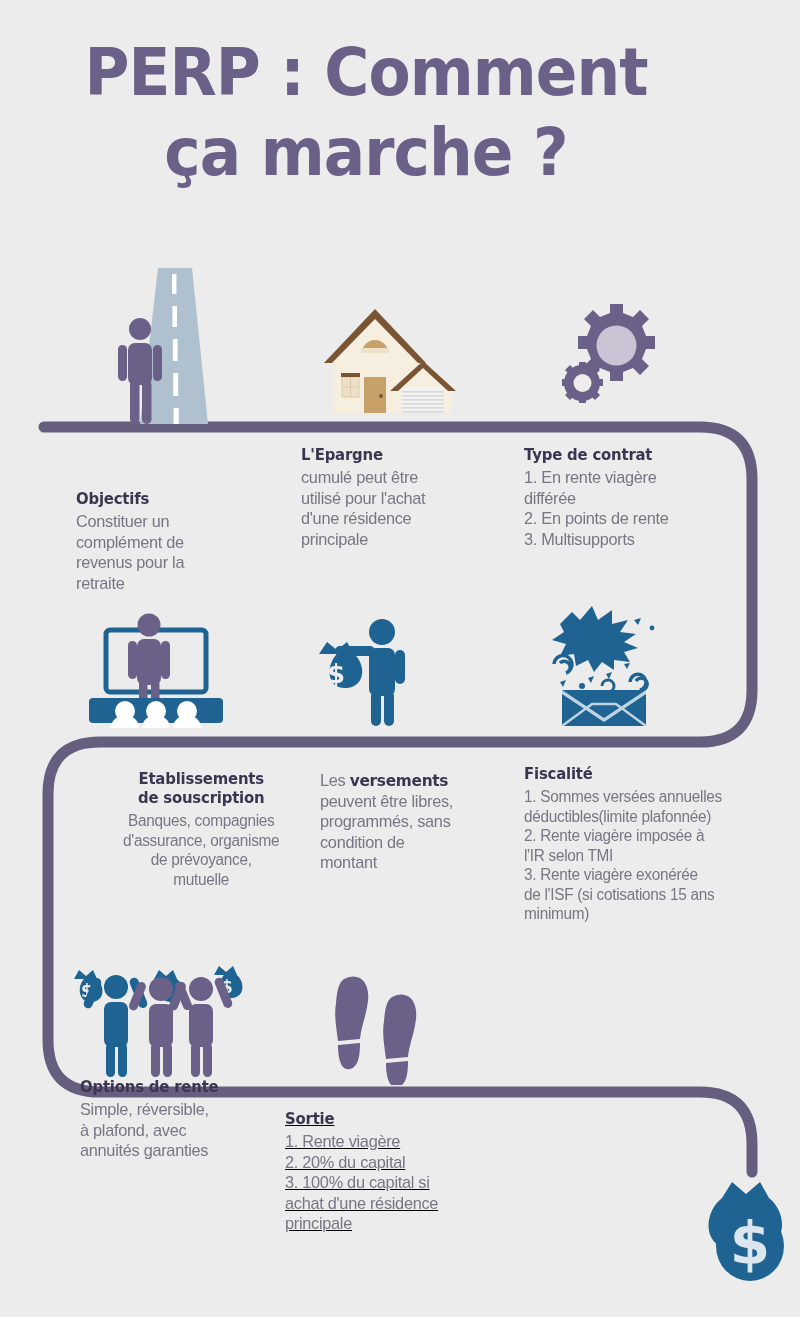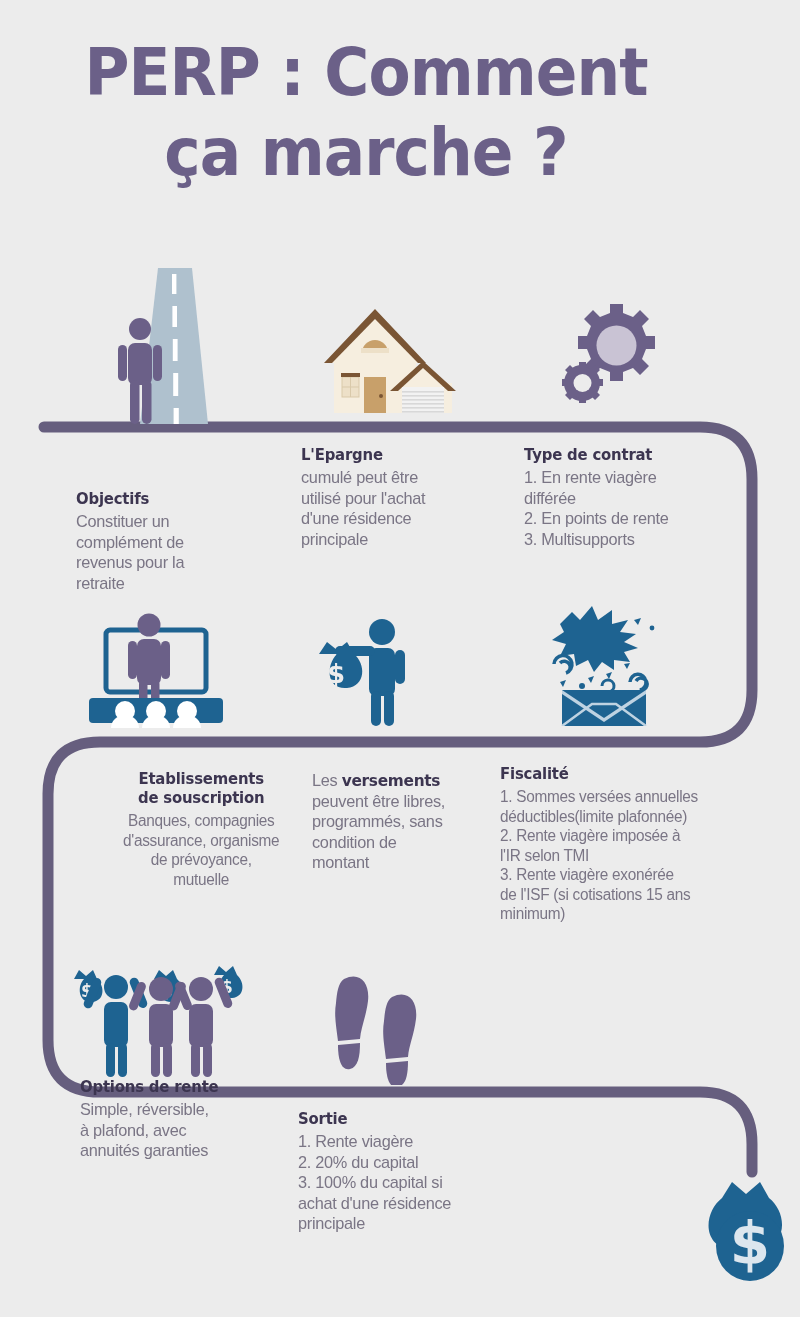--- a/index.html
+++ b/index.html
@@ -285,31 +285,31 @@
     <span>Etablissements</span><br><span>de souscription</span>
   </h3>
   <p class="small">
     <span>Banques, compagnies</span><br>
     <span>d'assurance, organisme</span><br>
     <span>de prévoyance,</span><br>
     <span>mutuelle</span>
   </p>
 </div>
 
-<div class="txt" style="left:312px; top:771px; width:200px;">
+<div class="txt" style="left:320px; top:771px; width:200px;">
   <p>
     <span>Les </span><b>versements</b><br>
     <span>peuvent être libres,</span><br>
     <span>programmés, sans</span><br>
     <span>condition de</span><br>
     <span>montant</span>
   </p>
 </div>
 
-<div class="txt" style="left:500px; top:765px; width:270px;">
+<div class="txt" style="left:524px; top:765px; width:270px;">
   <h3>Fiscalité</h3>
   <p class="small">
     <span>1. Sommes versées annuelles</span><br>
     <span>déductibles(limite plafonnée)</span><br>
     <span>2. Rente viagère imposée à</span><br>
     <span>l'IR selon TMI</span><br>
     <span>3. Rente viagère exonérée</span><br>
     <span>de l'ISF (si cotisations 15 ans</span><br>
     <span>minimum)</span>
   </p>
@@ -317,21 +317,21 @@
 
 <div class="txt" style="left:80px; top:1078px; width:200px;">
   <h3>Options de rente</h3>
   <p>
     <span>Simple, réversible,</span><br>
     <span>à plafond, avec</span><br>
     <span>annuités garanties</span>
   </p>
 </div>
 
-<div class="txt" style="left:298px; top:1110px; width:230px;">
+<div class="txt" style="left:285px; top:1110px; width:230px;text-decoration:underline;">
   <h3>Sortie</h3>
   <p>
     <span>1. Rente viagère</span><br>
     <span>2. 20% du capital</span><br>
     <span>3. 100% du capital si</span><br>
     <span>achat d'une résidence</span><br>
     <span>principale</span>
   </p>
 </div>
 

